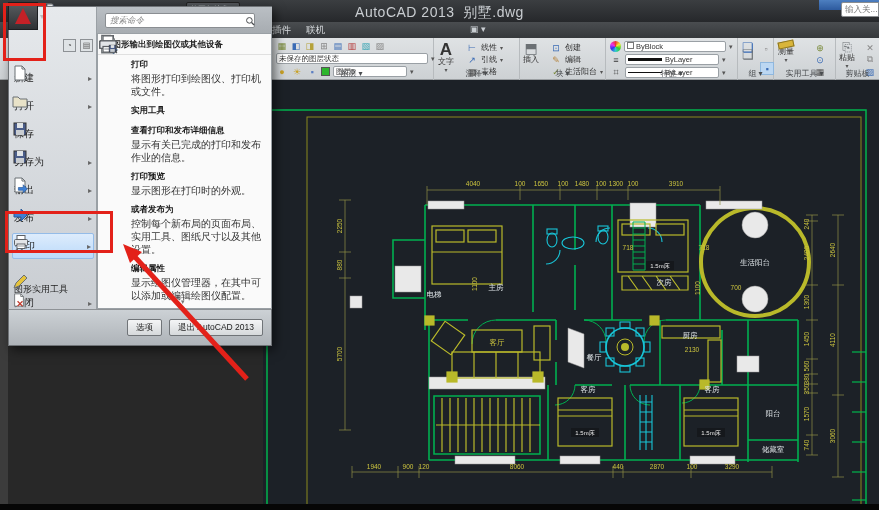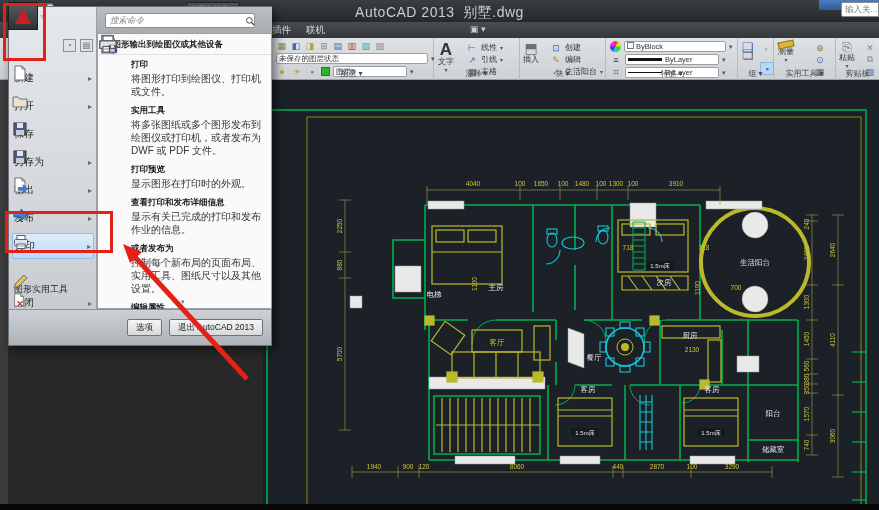--- a/index.html
+++ b/index.html
@@ -628,50 +628,49 @@
       </div>
       <div class="pitem">
         <span class="pic">
             <svg width="20" height="20">
               <use href="#i-printer"></use>
               <use href="#i-arrow-blue" x="9" y="9" width="11" height="11"></use>
             </svg>
           </span>
         <span>
             <div class="tt">实用工具</div>
-            <div class="dd">将多张图纸或多个图形发布到绘图仪或打印机，或者发布为 DWF 或 PDF 文件。</div>
+          </span>
+      </div>
+      <div class="pitem">
+        <span class="pic">
+            <svg width="20" height="20">
+              <use href="#i-printer"></use>
+              <use href="#i-mag" x="9" y="7" width="11" height="11"></use>
+            </svg>
+          </span>
+        <span>
+            <div class="tt">查看打印和发布详细信息</div>
+            <div class="dd">显示有关已完成的打印和发布作业的信息。</div>
           </span>
       </div>
       <div class="pitem">
         <span class="pic">
             <svg width="20" height="20">
               <use href="#i-printer"></use>
               <use href="#i-mag" x="8" y="8" width="12" height="12"></use>
             </svg>
           </span>
         <span>
             <div class="tt">打印预览</div>
             <div class="dd">显示图形在打印时的外观。</div>
           </span>
       </div>
       <div class="pitem">
         <span class="pic">
             <svg width="20" height="20">
-              <use href="#i-printer"></use>
-              <use href="#i-mag" x="9" y="7" width="11" height="11"></use>
-            </svg>
-          </span>
-        <span>
-            <div class="tt">查看打印和发布详细信息</div>
-            <div class="dd">显示有关已完成的打印和发布作业的信息。</div>
-          </span>
-      </div>
-      <div class="pitem">
-        <span class="pic">
-            <svg width="20" height="20">
               <use href="#i-page"></use>
             </svg>
           </span>
         <span>
             <div class="tt">或者发布为</div>
             <div class="dd">控制每个新布局的页面布局、实用工具、图纸尺寸以及其他设置。</div>
           </span>
       </div>
       <div class="pitem">
         <span class="pic">

